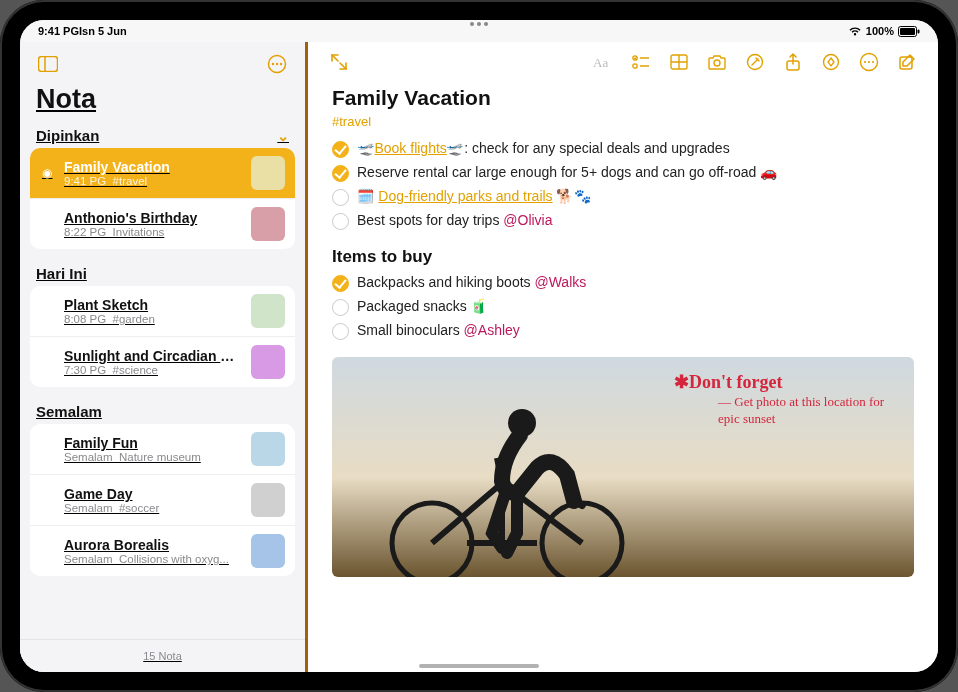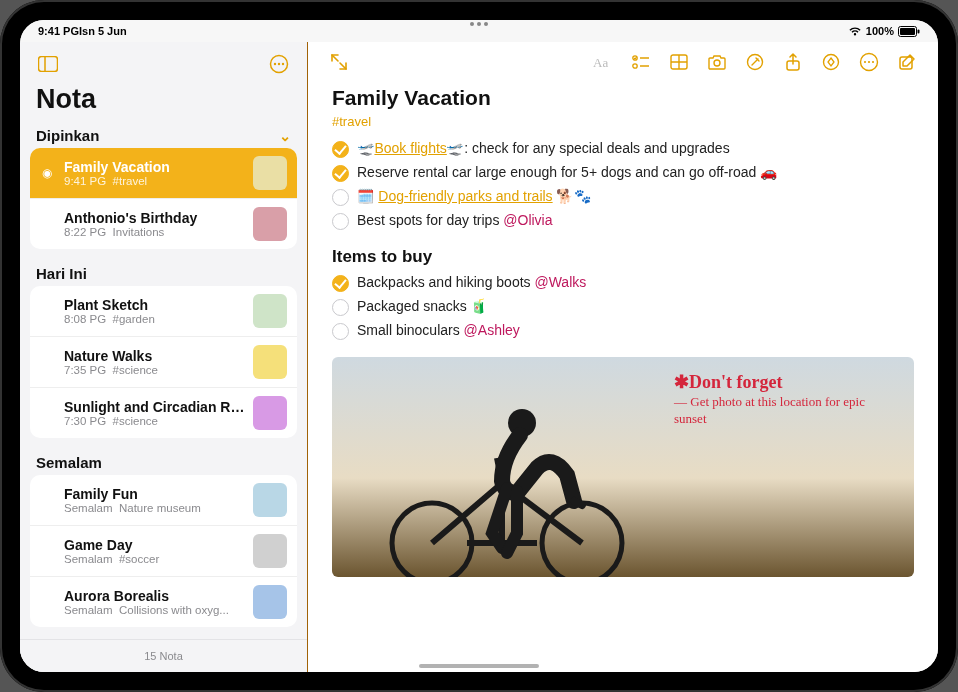--- a/index.html
+++ b/index.html
@@ -51,24 +51,25 @@
     width:30px; height:6px; display:flex; gap:3px; justify-content:center;
   }
   .pill span { width:4px; height:4px; border-radius:50%; background:#888; }
   .app {
     flex:1; display:flex; min-height:0;
   }
   
   .sidebar {
     width: 288px;
     background: #f4f4f6;
-    border-right: 1px solid #a16207;
+    border-right: 3px solid #a16207;
     display:flex;
     flex-direction:column;
     min-height:0;
+    text-decoration:underline;
   }
   .sidebar-top {
     display:flex; justify-content:space-between; align-items:center;
     padding: 8px 14px 4px;
   }
   .icon-btn {
     width:28px; height:28px; display:flex; align-items:center; justify-content:center;
     color:#e2a100; cursor:pointer;
   }
   .sidebar-title {
@@ -147,21 +148,21 @@
   }
   .cyclist {
     position:absolute; left:20px; bottom:-6px; width:330px; height:200px;
   }
   .handwriting {
     position:absolute; top:14px; right:20px; color:#d4263c;
     font-family: "Comic Sans MS", "Segoe Script", cursive;
     font-size:18px; line-height:1.3; font-weight:600;
     text-align:left; max-width:220px;
   }
-  .handwriting .hw-line2 { font-size:13px; font-weight:500; }
+  .handwriting .hw-line2 { font-size:13px; font-weight:500;margin-left:44px; }
   .home-indicator {
     position:absolute; bottom:4px; left:50%; transform:translateX(-50%);
     width:120px; height:4px; background:#222; border-radius:3px; opacity:.35;
   }
   svg { display:block; }
 </style>
 </head>
 <body>
 
 <div class="ipad-frame">
@@ -246,28 +247,20 @@
                 <span style="width:14px"></span>
                 <div class="note-text">
          <div class="note-title">Plant Sketch</div>
          <div class="note-sub">8:08 PG&nbsp;&nbsp;#garden</div>
        </div>
        <div class="thumb" style="background:#cfe4c8"></div>
               </div>
               <div class="note-item">
                 <span style="width:14px"></span>
                 <div class="note-text">
-         <div class="note-title">Nature Walks</div>
-         <div class="note-sub">7:35 PG&nbsp;&nbsp;#science</div>
-       </div>
-       <div class="thumb" style="background:#f5e07a"></div>
-              </div>
-              <div class="note-item">
-                <span style="width:14px"></span>
-                <div class="note-text">
          <div class="note-title">Sunlight and Circadian Rhy...</div>
          <div class="note-sub">7:30 PG&nbsp;&nbsp;#science</div>
        </div>
        <div class="thumb" style="background:#d89ae5"></div>
               </div>
             </div>
             <div class="section-header">
               <span>Semalam</span>
             </div>
             <div class="note-group">

